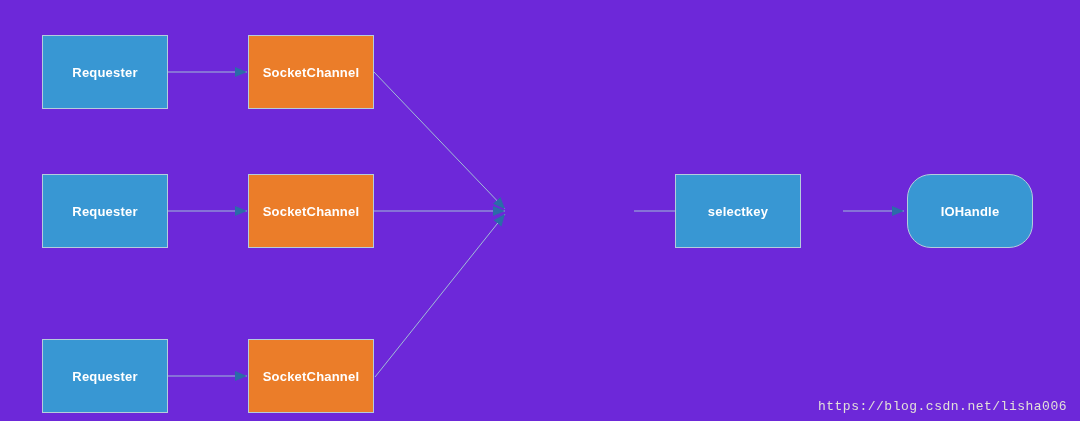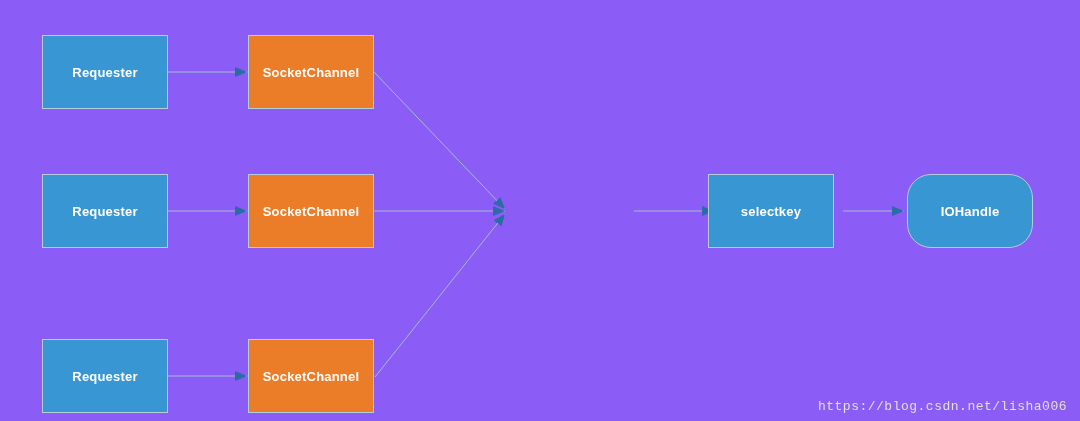--- a/index.html
+++ b/index.html
@@ -5,21 +5,21 @@
   html, body {
     margin: 0;
     padding: 0;
     background: #ffffff;
     font-family: "Liberation Sans", sans-serif;
   }
   .canvas {
     position: relative;
     width: 1080px;
     height: 421px;
-    background: #8b5cf6;
+    background: #6d28d9;
     overflow: hidden;
   }
   .edges-layer {
     position: absolute;
     left: 0;
     top: 0;
     width: 1080px;
     height: 421px;
   }
   .node {
@@ -38,21 +38,21 @@
     border: 1px solid #b5ccdc;
   }
   
   .pos-requester-1     { left: 42px;  top: 35px;  }
   .pos-socketchannel-1 { left: 248px; top: 35px;  }
   .pos-requester-2     { left: 42px;  top: 174px; }
   .pos-socketchannel-2 { left: 248px; top: 174px; }
   .pos-requester-3     { left: 42px;  top: 339px; }
   .pos-socketchannel-3 { left: 248px; top: 339px; }
   .pos-selector        { left: 508px; top: 174px; }
-  .pos-selectkey       { left: 708px; top: 174px; }
+  .pos-selectkey       { left: 675px; top: 174px; }
   .pos-iohandle        { left: 907px; top: 174px; border-radius: 24px; }
 
   .watermark {
     position: absolute;
     right: 13px;
     bottom: 7px;
     font-family: Liberation Mono, monospace;
     font-size: 13px;
     letter-spacing: 0.5px;
     user-select: none;

